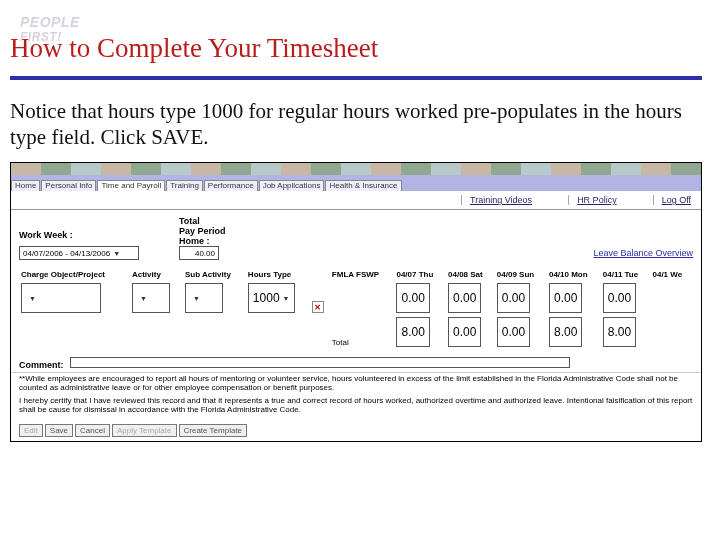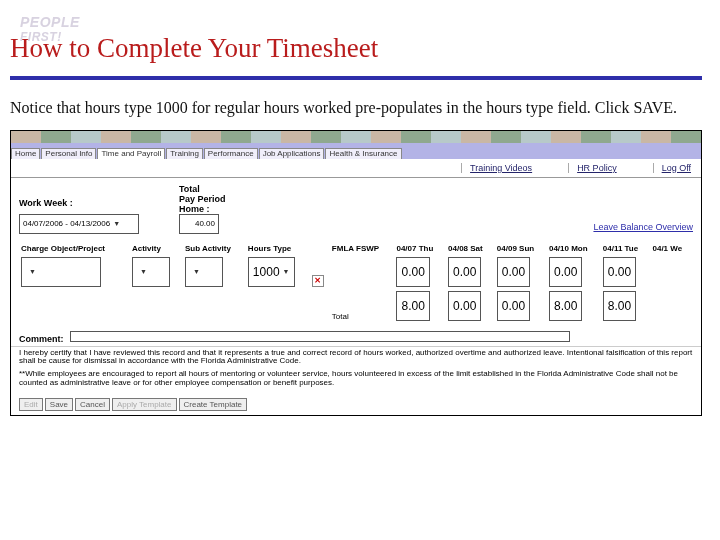--- a/index.html
+++ b/index.html
@@ -6,33 +6,33 @@
   body { width: 720px; height: 540px; background: #fff; font-family: "Times New Roman", serif; overflow: hidden; position: relative; }
 
   .slide { padding: 14px 18px 10px 10px; }
 
   .logo-ghost { position: absolute; left: 20px; top: 14px; font-family: Arial, sans-serif; font-weight: bold; font-style: italic; font-size: 14px; color: #d8d2e0; letter-spacing: 0.5px; }
   .logo-ghost .sub { font-size: 12px; color: #d8d2e0; }
 
   .title { font-size: 27px; color: #b91c1c; font-weight: 400; line-height: 1.1; margin-top: 20px; }
   .rule { height: 4px; background: #2e2eaa; margin: 12px 0 18px 0; }
 
-  .body-text { font-size: 16px; color: #111; line-height: 1.25; margin-bottom: 12px; }
+  .body-text { font-size: 21px; color: #111; line-height: 1.25; margin-bottom: 12px; }
 
   .app { border: 1px solid #000; background: #fff; font-family: Arial, sans-serif; font-size: 9px; color: #000; }
   .app .banner { height: 12px; background: repeating-linear-gradient(90deg,#c9b7a5 0 30px,#8fa88f 30px 60px,#b7c9c9 60px 90px); }
   .tabs { display:flex; background:#b3b3e6; height:16px; align-items:flex-end; }
   .tab { background:#f0eefa; border:1px solid #888; border-bottom:none; font-size:8px; padding:1px 3px; margin-right:1px; color:#333; line-height:1; }
   .tab.active { background:#fff; }
   .util { display:flex; justify-content:flex-end; gap:20px; padding:4px 10px; border-bottom:1px solid #999; }
   .util a { font-size:9px; color:#24246a; text-decoration:underline; border-left:1px solid #aaa; padding-left:8px;margin-left:16px; }
 
   .row1 { display:flex; align-items:flex-end; gap:40px; padding:6px 8px; }
   .lbl { font-weight:bold; font-size:9px; }
-  .field { border:1px solid #555; background:#fff; height:20px; font-size:8px; padding:0 3px; display:inline-flex; align-items:center; }
+  .field { border:1px solid #555; background:#fff; height:14px; font-size:8px; padding:0 3px; display:inline-flex; align-items:center; }
   .dd::after { content:"▼"; font-size:7px; margin-left:3px; color:#333; }
   .link { color:#2e2eaa; text-decoration:underline; font-size:9px; }
 
   .grid-wrap { padding:2px 8px 6px 8px; }
   table.hours { border-collapse:collapse; width:100%; }
   table.hours th, table.hours td { font-size:8px; padding:2px 2px; text-align:left; vertical-align:bottom; }
   table.hours th { font-weight:bold; white-space:nowrap; }
   table.hours .cell { border:1px solid #555; background:#fff; height:30px; display:inline-flex; align-items:center; justify-content:flex-end; padding:0 4px; min-width:30px; font-size:12px; }
   table.hours .cell.wide { min-width:80px; justify-content:flex-start; }
   table.hours .cell.med { min-width:38px; justify-content:flex-start; }
@@ -138,22 +138,22 @@
       </tbody>
         </table>
     </div>
 
     <div style="padding:2px 8px">
       <span class="lbl">Comment:</span>
       <span class="field" style="min-width:500px;height:11px;margin-left:4px"></span>
     </div>
 
     <div class="disclaim">
+      <p>**While employees are encouraged to report all hours of mentoring or volunteer service, hours volunteered in excess of the limit established in the Florida Administrative Code shall not be counted as administrative leave or for other employee compensation or benefit purposes.</p>
       <p>I hereby certify that I have reviewed this record and that it represents a true and correct record of hours worked, authorized overtime and authorized leave. Intentional falsification of this report shall be cause for dismissal in accordance with the Florida Administrative Code.</p>
-      <p>**While employees are encouraged to report all hours of mentoring or volunteer service, hours volunteered in excess of the limit established in the Florida Administrative Code shall not be counted as administrative leave or for other employee compensation or benefit purposes.</p>
     </div>
 
     <div class="actions">
       <span class="btn dim">Edit</span>
       <span class="btn">Save</span>
       <span class="btn">Cancel</span>
       <span class="btn dim">Apply Template</span>
       <span class="btn">Create Template</span>
     </div>
   </div>

